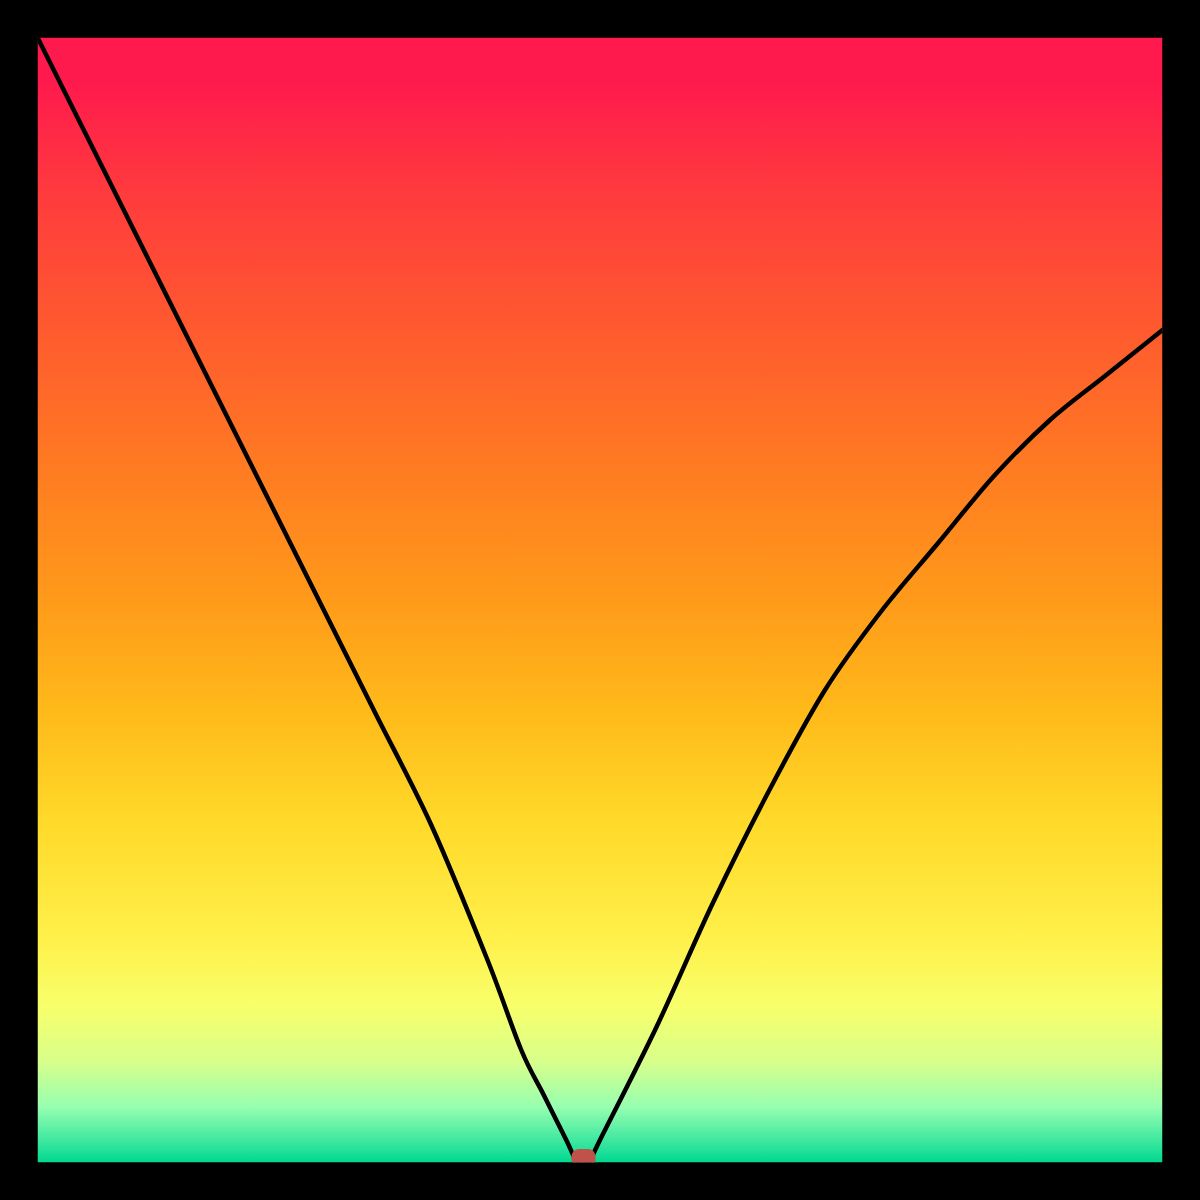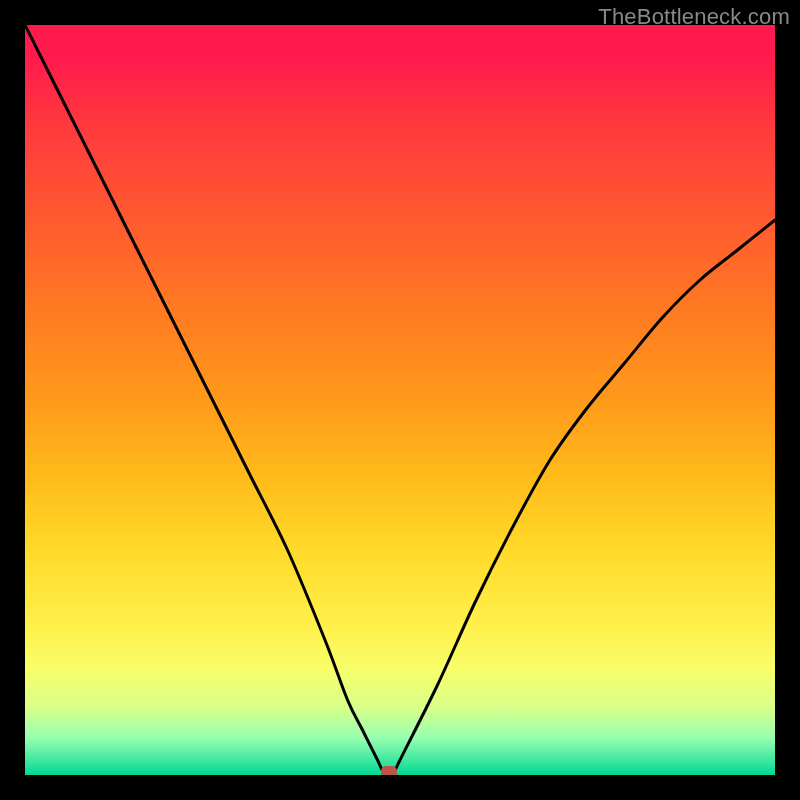--- a/index.html
+++ b/index.html
@@ -67,21 +67,20 @@
     height: 12px;
     border-radius: 5px;
     background: #c0524a;
   }
 </style>
 </head>
 <body>
 
 <div class="frame">
 
-  <div class="watermark">TheBottleneck.com</div>
 
   <div class="plot-area">
 
     <div class="gradient"></div>
 
     <svg class="curve" viewBox="0 0 750 750" preserveAspectRatio="none">
       <path id="curve-path" fill="none" stroke="#000000" stroke-width="3" stroke-linecap="round" d="M 0.00 0.00 C 6.00 12.00, 25.50 51.00, 37.50 75.00 C 49.50 99.00, 63.00 126.00, 75.00 150.00 C 87.00 174.00, 100.50 201.00, 112.50 225.00 C 124.50 249.00, 138.00 276.00, 150.00 300.00 C 162.00 324.00, 175.50 351.00, 187.50 375.00 C 199.50 399.00, 213.00 426.00, 225.00 450.00 C 237.00 474.00, 250.50 498.60, 262.50 525.00 C 274.50 551.40, 290.40 591.00, 300.00 615.00 C 309.60 639.00, 316.50 660.60, 322.50 675.00 C 328.50 689.40, 332.70 695.40, 337.50 705.00 C 342.30 714.60, 348.90 727.80, 352.50 735.00 C 356.10 742.20, 357.60 747.60, 360.00 750.00 C 362.40 752.40, 365.10 752.40, 367.50 750.00 C 369.90 747.60, 367.80 749.40, 375.00 735.00 C 382.20 720.60, 400.50 685.20, 412.50 660.00 C 424.50 634.80, 438.00 602.70, 450.00 577.50 C 462.00 552.30, 475.50 525.30, 487.50 502.50 C 499.50 479.70, 513.00 454.20, 525.00 435.00 C 537.00 415.80, 550.50 398.10, 562.50 382.50 C 574.50 366.90, 588.00 351.90, 600.00 337.50 C 612.00 323.10, 625.50 305.70, 637.50 292.50 C 649.50 279.30, 663.00 265.80, 675.00 255.00 C 687.00 244.20, 700.50 234.60, 712.50 225.00 C 724.50 215.40, 744.00 199.80, 750.00 195.00"></path>
     </svg>
 
     <div id="marker" class="marker" style="left: 355.75px; top: 741px; background: rgb(192, 82, 74);"></div>

